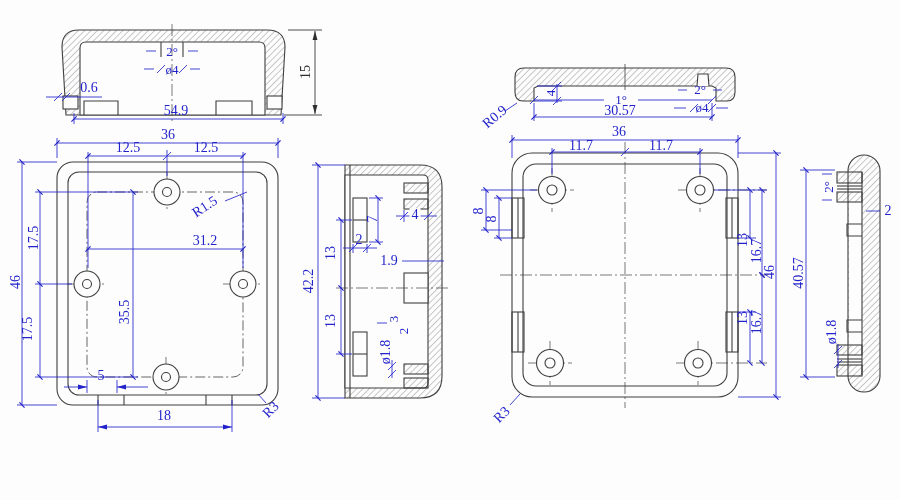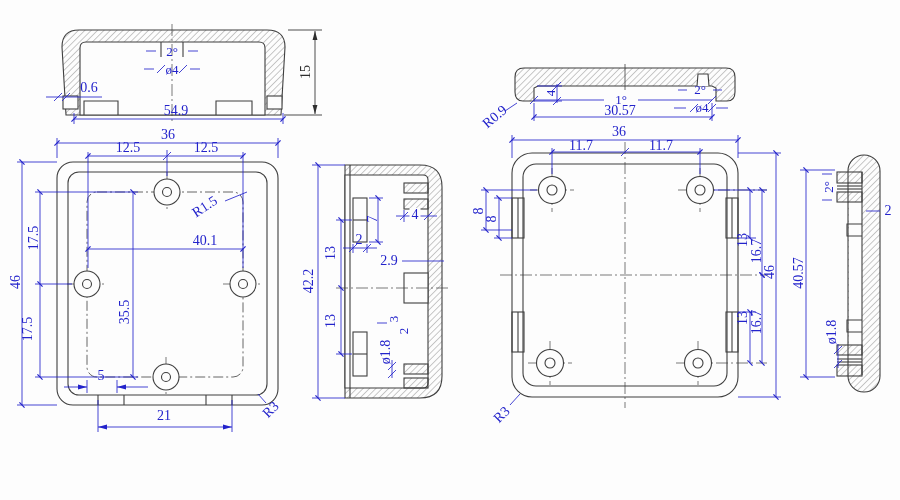--- a/index.html
+++ b/index.html
@@ -286,36 +286,36 @@
 <span class="lb sm" style="left:172px;top:51px">2°</span>
 <span class="lb sm" style="left:172px;top:69px">ø4</span>
 <span class="lb" style="left:89px;top:88px">0.6</span>
 <span class="lb" style="left:176px;top:111px">54.9</span>
 <span class="lb dk r90" style="left:306px;top:72px">15</span>
 
 <span class="lb" style="left:168px;top:135px">36</span>
 <span class="lb" style="left:128px;top:148px">12.5</span>
 <span class="lb" style="left:206px;top:148px">12.5</span>
 <span class="lb rm33" style="left:205px;top:207px">R1.5</span>
-<span class="lb" style="left:205px;top:241px">40.1</span>
+<span class="lb" style="left:205px;top:241px">31.2</span>
 <span class="lb r90" style="left:34px;top:238px">17.5</span>
 <span class="lb r90" style="left:28px;top:329px">17.5</span>
 <span class="lb r90" style="left:16px;top:282px">46</span>
 <span class="lb r90" style="left:125px;top:312px">35.5</span>
 <span class="lb" style="left:101px;top:376px">5</span>
-<span class="lb" style="left:164px;top:416px">21</span>
+<span class="lb" style="left:164px;top:416px">18</span>
 <span class="lb rm45" style="left:271px;top:410px">R3</span>
 
 <span class="lb r90" style="left:309px;top:281px">42.2</span>
 <span class="lb r90" style="left:331px;top:253px">13</span>
 <span class="lb r90" style="left:331px;top:321px">13</span>
 <span class="lb" style="left:359px;top:240px">2</span>
 <span class="lb r90" style="left:373px;top:219px">7</span>
 <span class="lb bg" style="left:415px;top:215px">4</span>
-<span class="lb" style="left:389px;top:261px">2.9</span>
+<span class="lb" style="left:389px;top:261px">1.9</span>
 <span class="lb r90 sm" style="left:393px;top:319px">3</span>
 <span class="lb r90 sm" style="left:403px;top:331px">2</span>
 <span class="lb r90" style="left:386px;top:352px">ø1.8</span>
 
 <span class="lb" style="left:619px;top:132px">36</span>
 <span class="lb" style="left:581px;top:146px">11.7</span>
 <span class="lb" style="left:661px;top:146px">11.7</span>
 <span class="lb r90" style="left:479px;top:211px">8</span>
 <span class="lb r90" style="left:492px;top:219px">8</span>
 <span class="lb r90" style="left:743px;top:240px">13</span>

